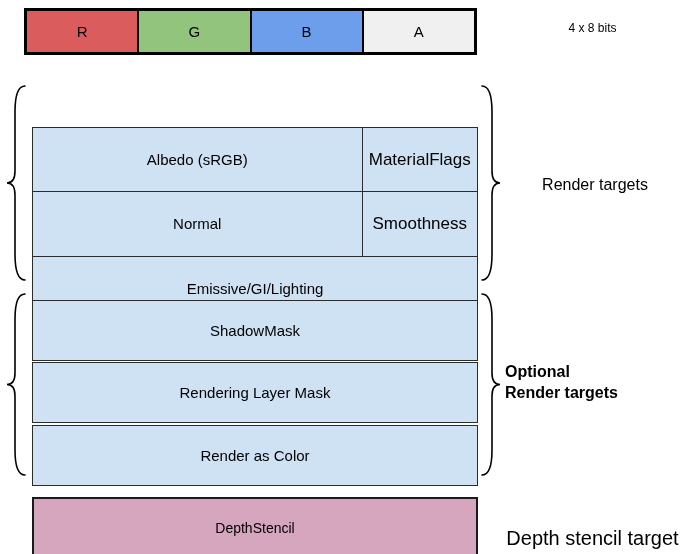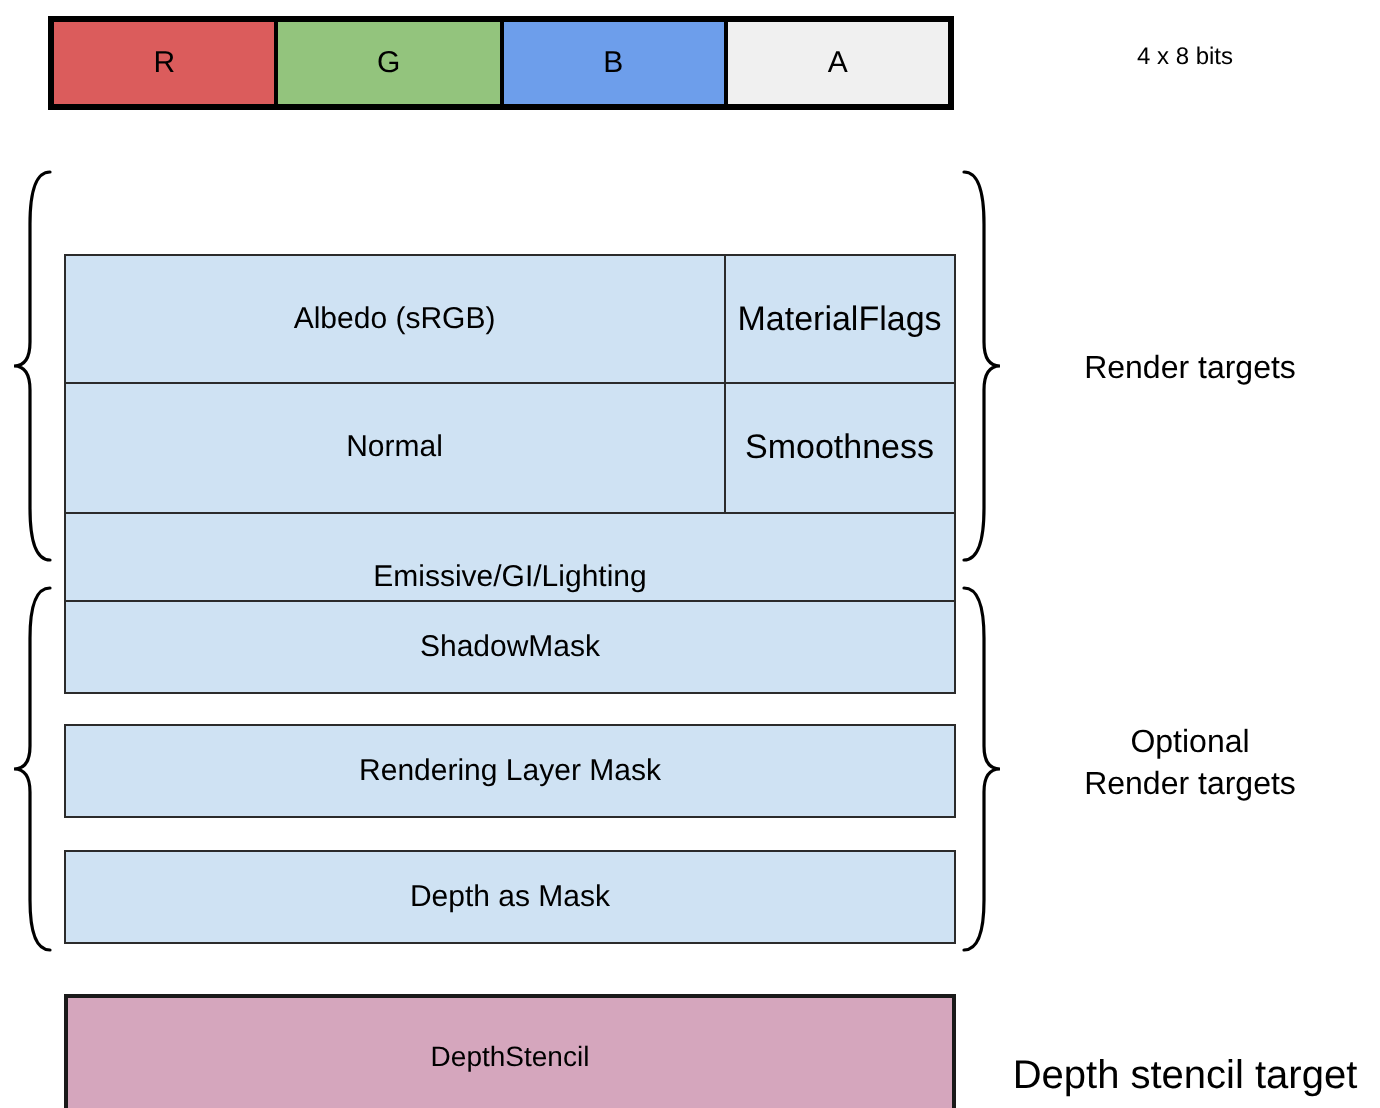--- a/index.html
+++ b/index.html
@@ -21,31 +21,31 @@
   .rt-table{left:32px;top:87px;width:446px;height:194px;border:1.5px solid #2b2b2b;
     background:#cfe2f3;display:flex;flex-direction:column;margin-top:40px;}
   .rt-row{flex:1;display:flex;border-bottom:1.5px solid #2b2b2b;}
   .rt-row:last-child{border-bottom:none;}
   .rt-main{flex:0 0 74%;display:flex;align-items:center;justify-content:center;font-size:15px;}
   .rt-main.full{flex:1;}
   .rt-alpha{flex:1;display:flex;align-items:center;justify-content:center;
     font-size:17px;border-left:1.5px solid #2b2b2b;}
 
   
-  .opt-box{left:32px;width:446px;height:47px;background:#cfe2f3;border:1.5px solid #2b2b2b;
+  .opt-box{left:32px;width:446px;height:61px;background:#cfe2f3;border:1.5px solid #2b2b2b;
     display:flex;align-items:center;justify-content:center;font-size:15px;}
   .opt-1{top:300px;} .opt-2{top:362px;} .opt-3{top:425px;}
 
   
   .ds-box{left:32px;top:497px;width:446px;height:62px;background:#d5a6bd;border:2px solid #1a1a1a;
     display:flex;align-items:center;justify-content:center;font-size:14px;}
 
   
   .rt-caption{left:505px;top:176px;width:180px;text-align:center;font-size:16px;}
-  .opt-caption{left:505px;top:361px;width:180px;text-align:center;font-size:16px;line-height:21px;}
+  .opt-caption{left:505px;top:361px;width:180px;text-align:left;font-size:16px;line-height:21px;font-weight:bold;}
   .ds-caption{left:495px;top:527px;width:195px;text-align:center;font-size:20px;}
 
   
   .brace{pointer-events:none;}
   .brace svg{display:block;}
 </style>
 </head>
 <body>
 
 <div class="abs rgba-bar">
@@ -77,21 +77,21 @@
 </div>
 <div class="abs brace" style="left:481px;top:85px;">
   <svg width="20" height="196" viewBox="0 0 20 196" fill="none">
     <path d="M 1 1 Q 11 1 11 27 L 11 86 Q 11 98 19 98 Q 11 98 11 110 L 11 169 Q 11 195 1 195" stroke="#000" stroke-width="1.6" stroke-linecap="round"></path>
   </svg>
 </div>
 <div class="abs rt-caption">Render targets</div>
 
 <div class="abs opt-box opt-1">ShadowMask</div>
 <div class="abs opt-box opt-2">Rendering Layer Mask</div>
-<div class="abs opt-box opt-3">Depth as Mask</div>
+<div class="abs opt-box opt-3">Render as Color</div>
 
 <div class="abs brace" style="left:6px;top:293px;">
   <svg width="20" height="183" viewBox="0 0 20 183" fill="none">
     <path d="M 19 1 Q 9 1 9 26 L 9 80 Q 9 91.5 1 91.5 Q 9 91.5 9 103 L 9 157 Q 9 182 19 182" stroke="#000" stroke-width="1.6" stroke-linecap="round"></path>
   </svg>
 </div>
 <div class="abs brace" style="left:481px;top:293px;">
   <svg width="20" height="183" viewBox="0 0 20 183" fill="none">
     <path d="M 1 1 Q 11 1 11 26 L 11 80 Q 11 91.5 19 91.5 Q 11 91.5 11 103 L 11 157 Q 11 182 1 182" stroke="#000" stroke-width="1.6" stroke-linecap="round"></path>
   </svg>

